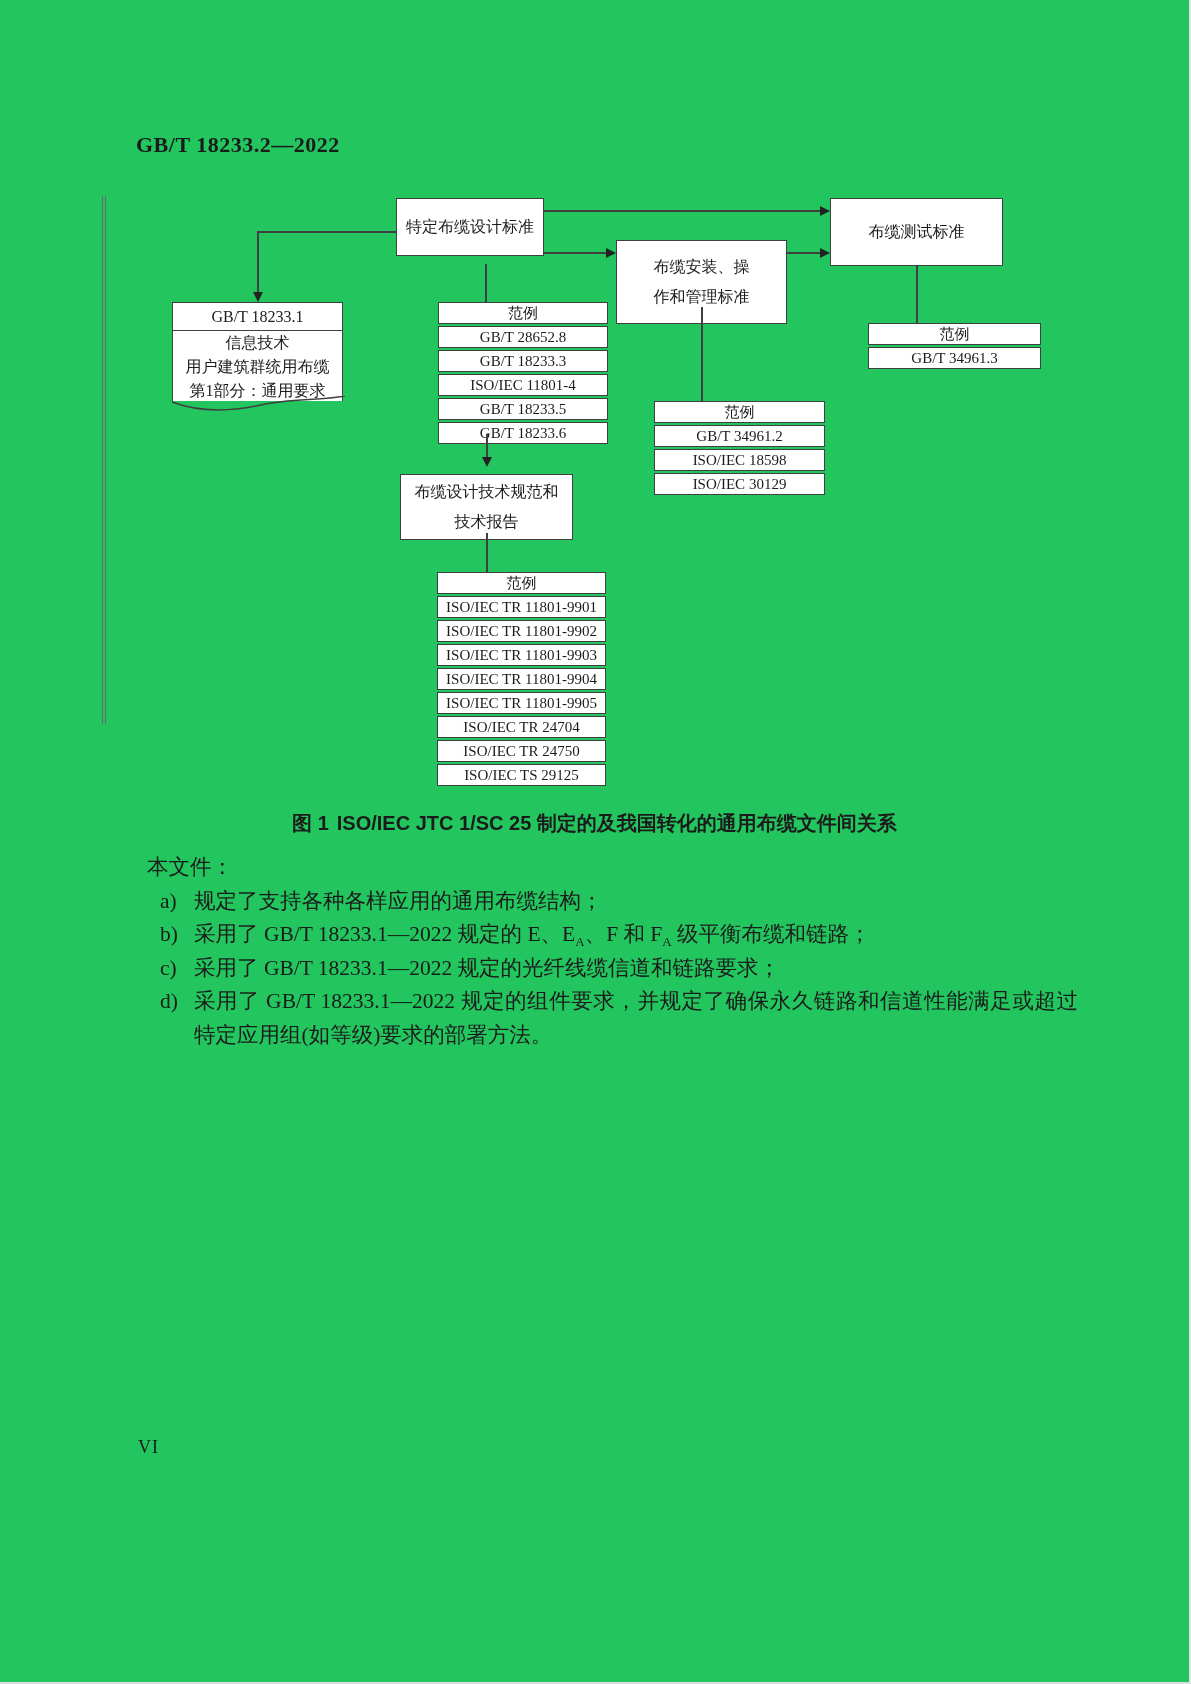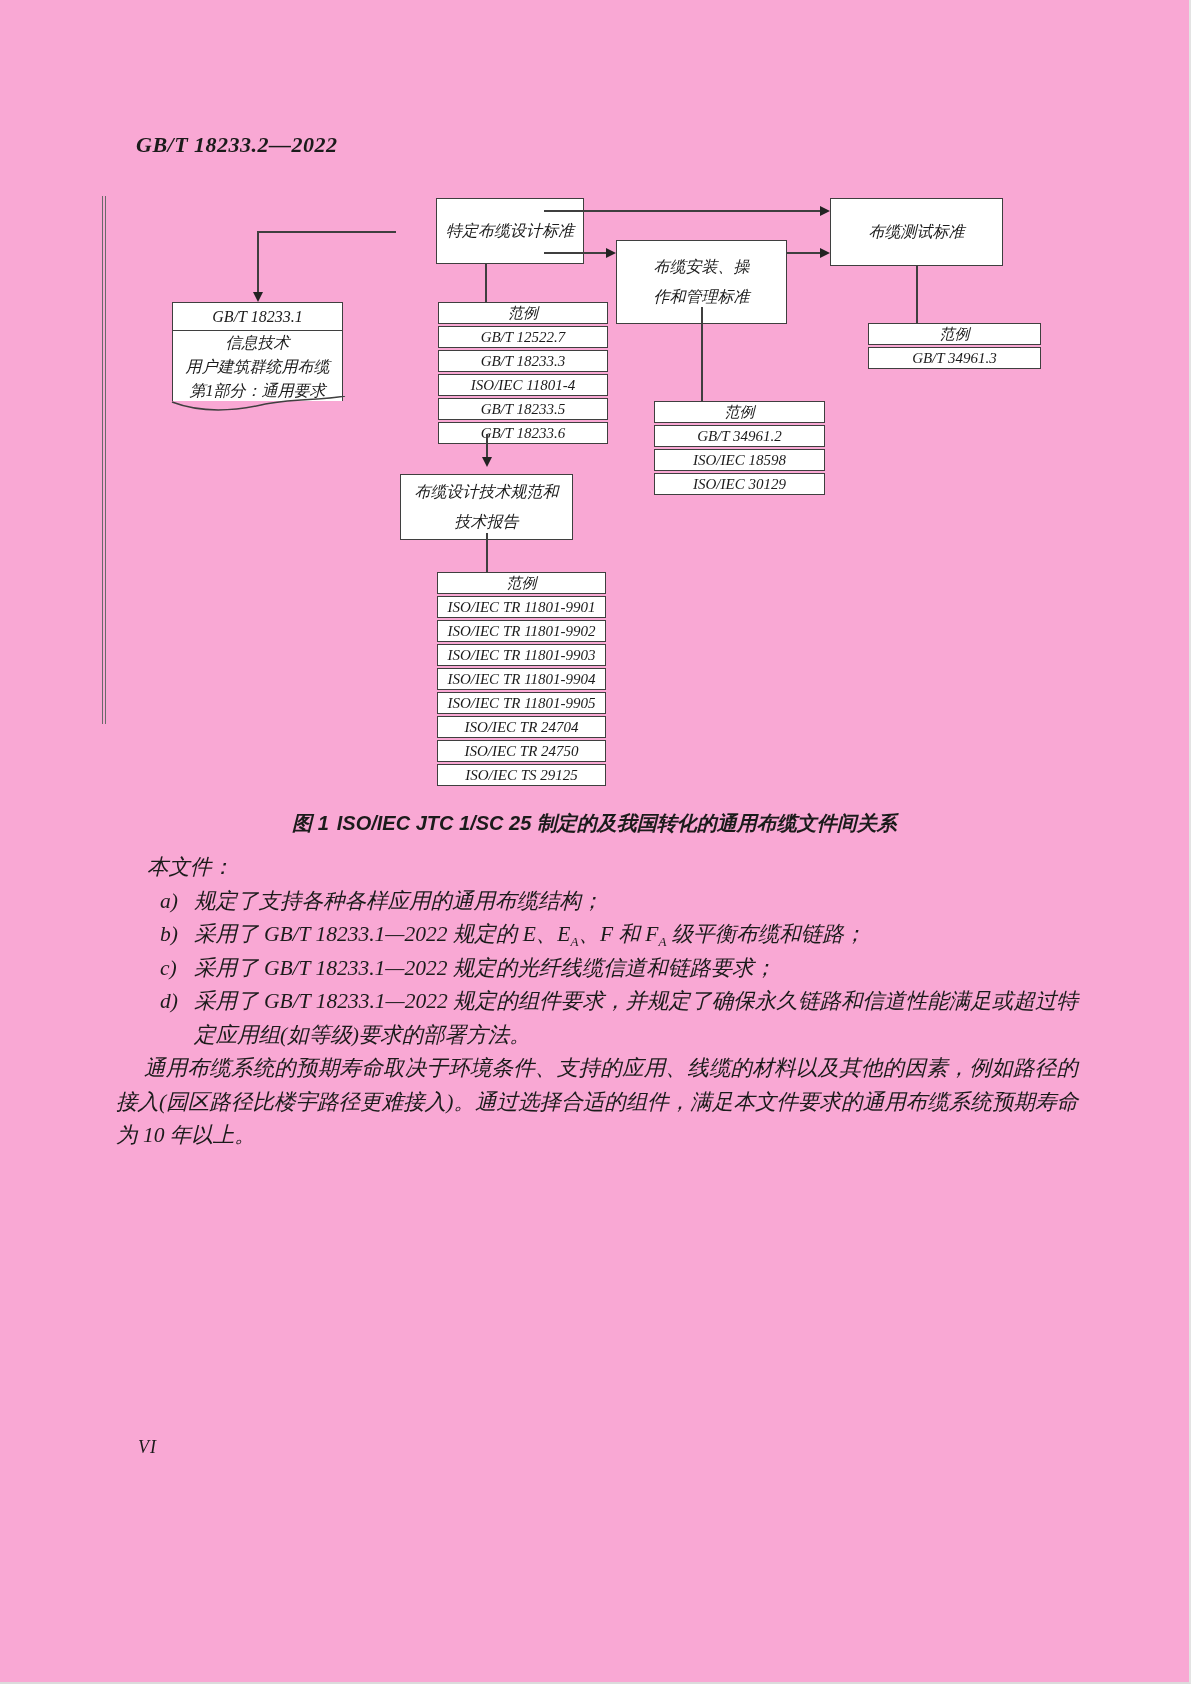--- a/index.html
+++ b/index.html
@@ -1,18 +1,18 @@
 <!DOCTYPE html>
 <html><head>
 <meta charset="utf-8">
 <style>
   html,body{margin:0;padding:0;background:#ffffff;}
-  .page{position:relative;width:1191px;height:1684px;background:#f9a8d4;overflow:hidden;
+  .page{position:relative;width:1191px;height:1684px;background:#22c55e;overflow:hidden;
         font-family:"Liberation Serif","DejaVu Serif",serif;color:#1b1b1b;
-        border-right:2px solid #e3e3e3;border-bottom:2px solid #dcdcdc;box-sizing:border-box;font-style:italic;}
+        border-right:2px solid #e3e3e3;border-bottom:2px solid #dcdcdc;box-sizing:border-box;}
   .hdr{position:absolute;left:136px;top:132px;font-size:22px;font-weight:bold;letter-spacing:.5px;}
   
   .box{position:absolute;border:1.5px solid #3f3f3f;background:#fff;box-sizing:border-box;
        display:flex;flex-direction:column;justify-content:center;align-items:center;
        text-align:center;font-size:16px;}
   .box .bl{line-height:30px;}
   
   .cells{position:absolute;padding-left:38px;}
   .cell{border:1.4px solid #3f3f3f;margin-top:2px;height:20px;line-height:20px;
         text-align:center;font-size:15px;background:#fff;}
@@ -51,21 +51,21 @@
 <body>
 
 <div class="page">
 
   <div class="hdr">GB/T 18233.2—2022</div>
 
   <div>
 
     <div class="dblline"></div>
 
-    <div class="box" style="left:396px;top:198px;width:148px;height:66px;margin-left:40px;">
+    <div class="box" style="left:396px;top:198px;width:148px;height:58px;">
       <span class="bl">特定布缆设计标准</span>
     </div>
 
     <div class="box" style="left:830px;top:198px;width:173px;height:68px;">
       <span class="bl">布缆测试标准</span>
     </div>
 
     <div class="box" style="left:616px;top:240px;width:171px;height:84px;">
       <span class="bl">布缆安装、操</span>
       <span class="bl">作和管理标准</span>
@@ -76,21 +76,21 @@
       <div class="dl">信息技术</div>
       <div class="dl">用户建筑群统用布缆</div>
       <div class="dl">第1部分：通用要求</div>
       <svg width="175" height="18" viewBox="0 0 175 18">
         <path d="M1,6 C30,17 62,15 90,9 C120,2 148,5 174,0" fill="none" stroke="#3f3f3f" stroke-width="1.5"></path>
       </svg>
     </div>
 
     <div class="cells" style="left:400px;top:302px;width:170px;">
       <div class="cell">范例</div>
-    <div class="cell">GB/T 12522.7</div>
+    <div class="cell">GB/T 28652.8</div>
         <div class="cell">GB/T 18233.3</div>
         <div class="cell">ISO/IEC 11801-4</div>
         <div class="cell">GB/T 18233.5</div>
         <div class="cell">GB/T 18233.6</div>
       </div>
 
     <div class="cells" style="left:616px;top:401px;width:171px;">
       <div class="cell">范例</div>
     <div class="cell">GB/T 34961.2</div>
         <div class="cell">ISO/IEC 18598</div>
@@ -162,18 +162,17 @@
     <div class="item">
       <span class="lb">c)</span>
       <div class="tx">采用了 GB/T 18233.1—2022 规定的光纤线缆信道和链路要求；</div>
     </div>
 
     <div class="item">
       <span class="lb">d)</span>
       <div class="tx">采用了 GB/T 18233.1—2022 规定的组件要求，并规定了确保永久链路和信道性能满足或超过特定应用组(如等级)要求的部署方法。</div>
     </div>
 
-    <div class="para">通用布缆系统的预期寿命取决于环境条件、支持的应用、线缆的材料以及其他的因素，例如路径的接入(园区路径比楼宇路径更难接入)。通过选择合适的组件，满足本文件要求的通用布缆系统预期寿命为 10 年以上。</div>
   </div>
 
   <div class="pgnum">VI</div>
 
 </div>
 
 </body></html>

